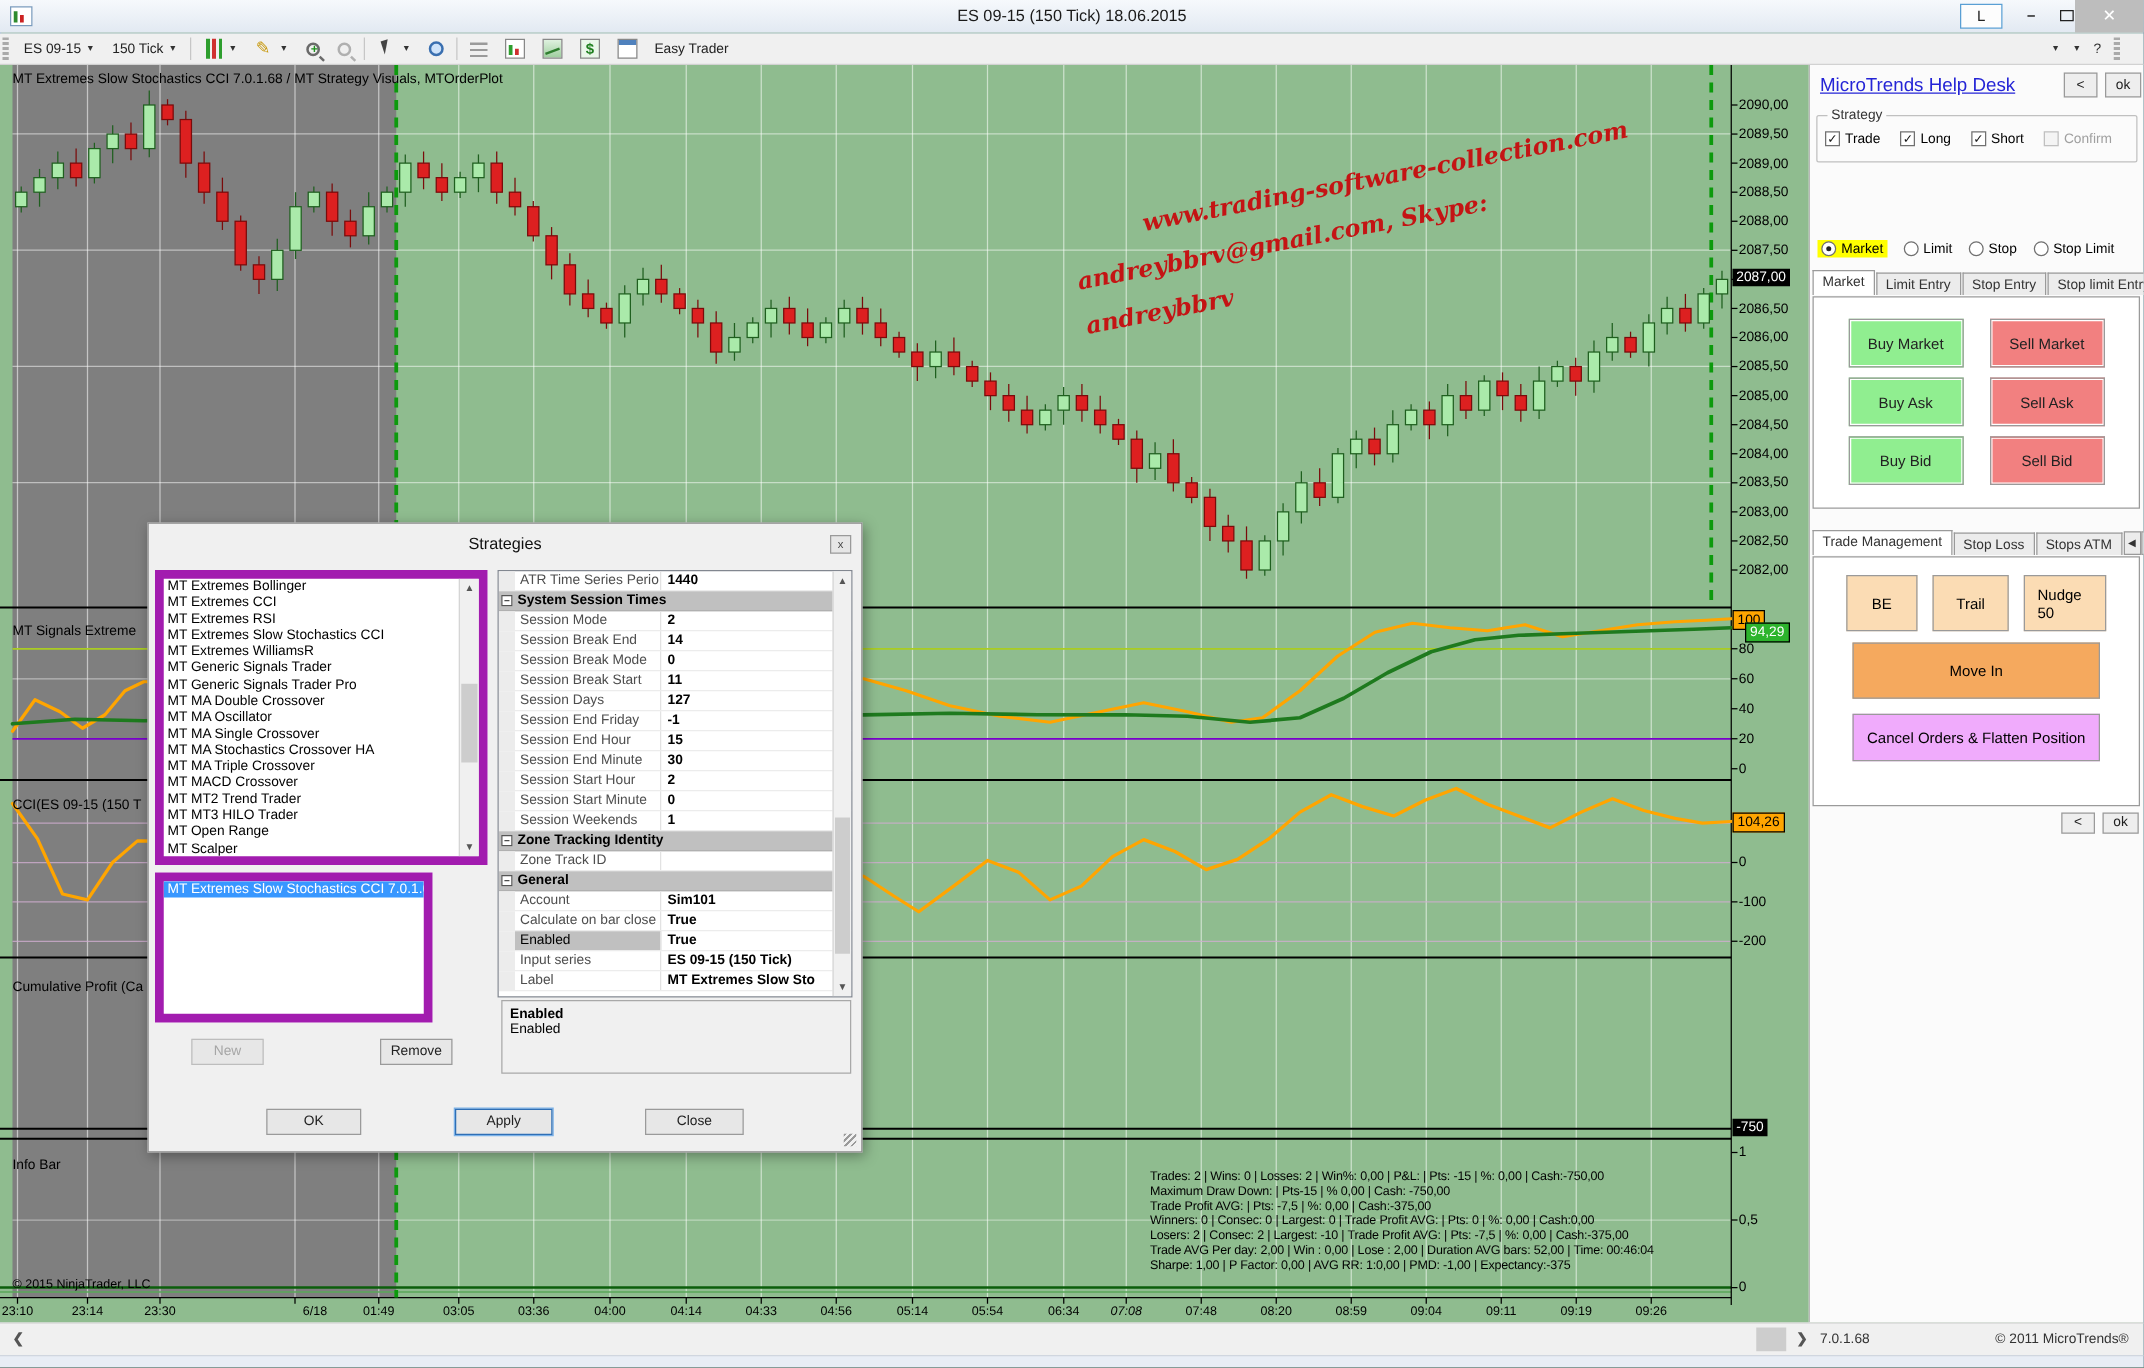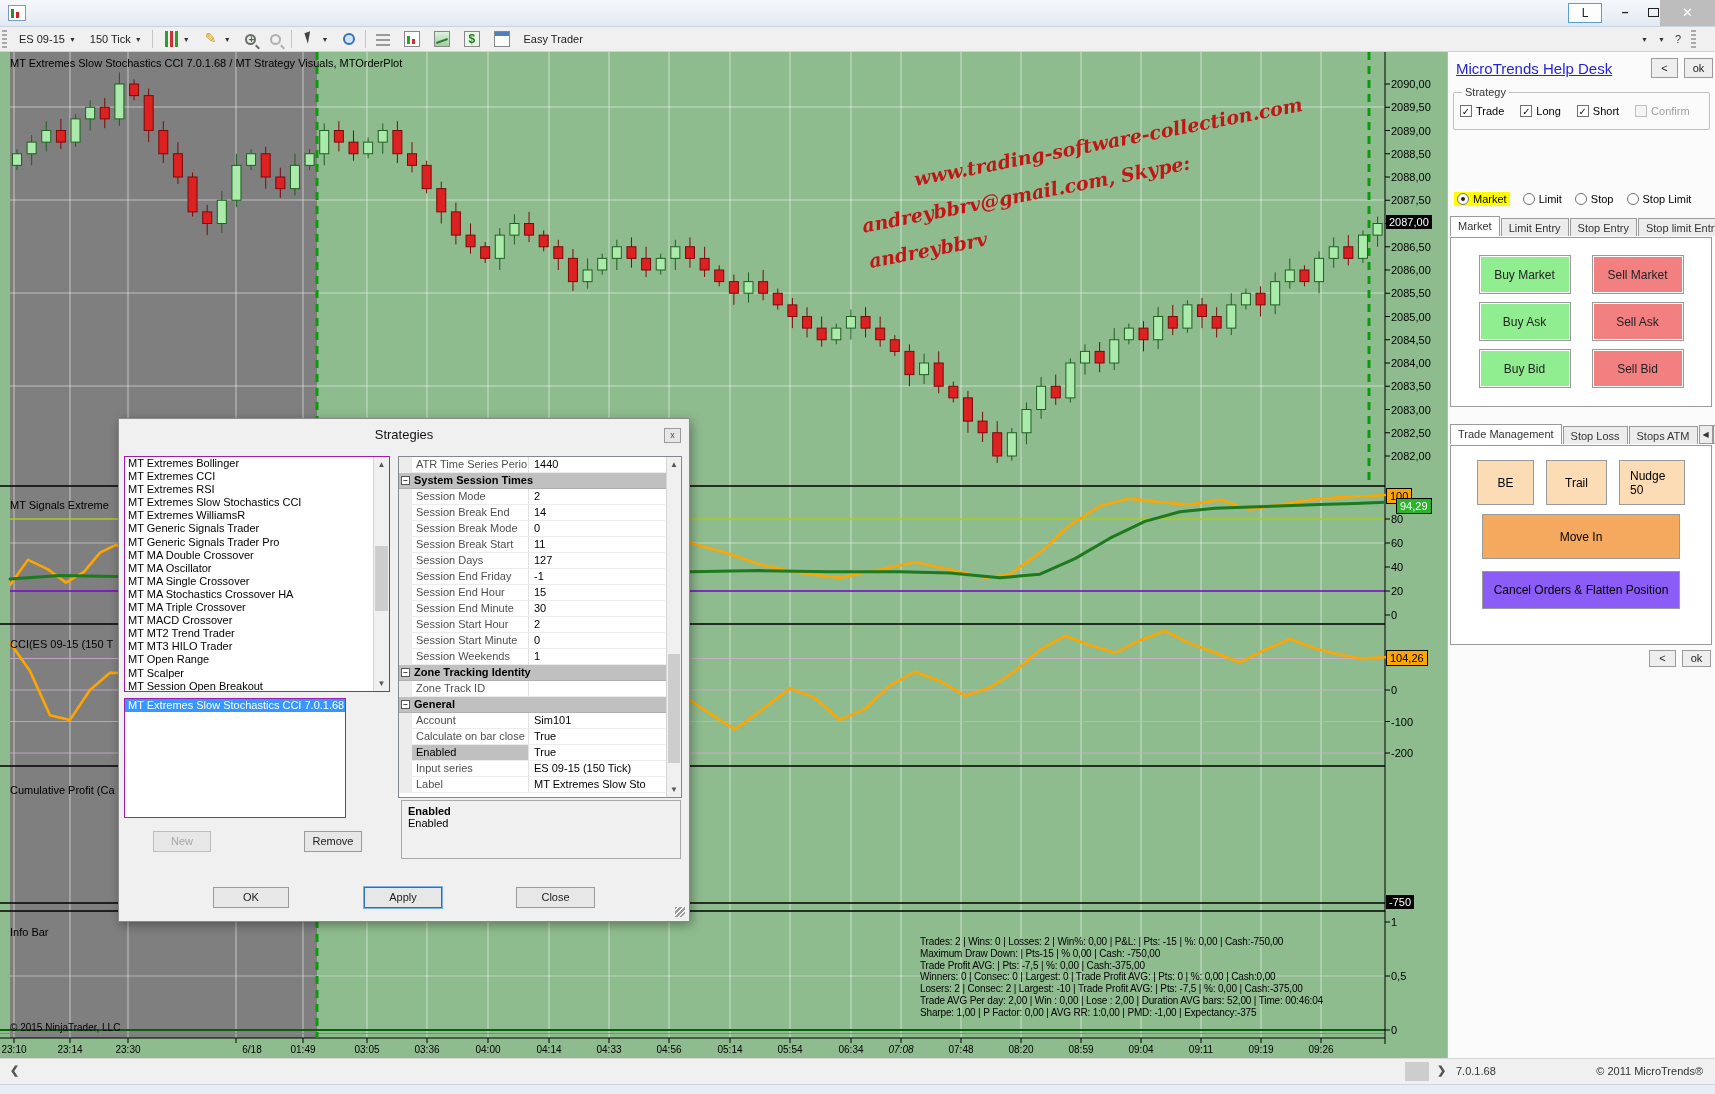--- a/index.html
+++ b/index.html
@@ -85,70 +85,71 @@
   .tab.active{background:#fff;padding-bottom:4px;font-size:11px;}
   .tabbox{position:absolute;left:2px;width:262px;background:#fff;border:1px solid #9a9a9a;}
   .entry-grid{display:grid;grid-template-columns:92px 92px;column-gap:21px;row-gap:8px;justify-content:center;padding-top:17px;}
   .ebtn{height:39px;border:1px solid #9a9a9a;font-size:12px;color:#222;display:flex;align-items:center;justify-content:center;box-shadow:inset 0 0 0 1px #fff;}
   .ebtn.buy{background:#90ee90;}
   .ebtn.sell{background:#f28080;}
   .mgmt-row{display:flex;justify-content:center;gap:12px;padding-top:14px;}
   .mbtn{height:45px;border:1px solid #9a9a9a;background:#fbdcb4;font-size:12px;display:flex;align-items:center;justify-content:center;padding:0 10px;}
   .wide-btn{width:198px;height:45px;margin:9px auto 0;border:1px solid #9a9a9a;font-size:12px;display:flex;align-items:center;justify-content:center;}
   .movein{background:#f5a95e;}
-  .cancelflat{background:#8b5cf6;height:38px;margin-top:12px;}
+  .cancelflat{background:#f0abfc;height:38px;margin-top:12px;}
   .spin{width:14px;height:19px;border:1px solid #9a9a9a;background:#ececec;font-size:8px;line-height:18px;text-align:center;color:#333;}
   
   #hscroll{position:absolute;left:0;top:1058px;width:1715px;height:26px;background:#f0f0f0;border-top:1px solid #d8d8d8;z-index:4;font-size:11px;color:#333;}
   #hscroll .larr{position:absolute;left:10px;top:5px;font-weight:bold;color:#555;}
   #hscroll .thumb{position:absolute;left:1405px;top:3px;width:24px;height:19px;background:#cdcdcd;}
   #hscroll .rarr{position:absolute;left:1437px;top:5px;font-weight:bold;color:#555;}
   #hscroll .ver{position:absolute;left:1456px;top:6px;}
   #hscroll .mtc{position:absolute;right:12px;top:6px;}
   #bottomstrip{position:absolute;left:0;top:1084px;width:1715px;height:10px;background:#e8edf5;border-top:1px solid #d0d6df;z-index:4;}
   
   #dlg{position:absolute;left:118px;top:418px;width:572px;height:504px;background:#f0f0f0;
     border:1px solid #8a8a8a;box-shadow:2px 3px 10px rgba(0,0,0,.35);z-index:10;font-size:11px;}
   .dlg-title{position:absolute;left:0;top:0;width:100%;height:30px;text-align:center;font-size:13px;color:#111;padding-top:8px;}
   .dlg-close{position:absolute;right:8px;top:9px;width:17px;height:15px;background:#e6e6e6;border:1px solid #9a9a9a;
      font-size:9px;line-height:13px;text-align:center;color:#444;}
-  .listbox{position:absolute;background:#fff;border:1px solid #a21caf;overflow:hidden;}
+  .listbox{position:absolute;background:#fff;border:7px solid #a21caf;overflow:hidden;}
   .lb1{left:5px;top:37px;width:266px;height:236px;}
   .lb2{left:5px;top:279px;width:222px;height:120px;}
   .lb-item{height:13.1px;line-height:13.1px;padding-left:3px;white-space:nowrap;color:#000;}
   .lb-item.sel{background:#3897ff;color:#fff;}
   .vscroll{position:absolute;right:0;top:0;width:16px;height:100%;background:#f0f0f0;border-left:1px solid #d5d5d5;}
   .vscroll .up,.vscroll .dn{position:absolute;left:0;width:100%;height:15px;font-size:8px;text-align:center;line-height:15px;color:#555;}
   .vscroll .up{top:0;}.vscroll .dn{bottom:0;}
   .vscroll .th{position:absolute;left:1px;width:13px;background:#cdcdcd;}
   .dlg-btn{position:absolute;height:21px;background:#e7e7e7;border:1px solid #9a9a9a;text-align:center;line-height:19px;color:#222;}
   .dlg-btn.dis{color:#a6a6a6;border-color:#bdbdbd;}
   .dlg-btn.focus{border:1px solid #2f6fb5;box-shadow:0 0 0 1px #7ab1e8;}
   
   #pgrid{position:absolute;left:279px;top:37px;width:284px;height:342px;background:#fff;border:1px solid #828790;overflow:hidden;}
   .pg-row{display:flex;height:16px;line-height:15px;border-bottom:1px solid #ececec;}
   .pg-gut{width:13px;background:#ececec;flex:0 0 13px;}
   .pg-cat{background:#c0c0c0;font-weight:bold;color:#000;display:flex;height:16px;line-height:15px;align-items:center;gap:4px;border-bottom:1px solid #b0b0b0;}
   .pg-cat .exp{width:9px;height:9px;border:1px solid #555;background:#fff;font-size:8px;line-height:7px;text-align:center;margin-left:2px;color:#333;}
   .pg-lbl{width:117px;flex:0 0 117px;padding-left:4px;color:#4e4e4e;border-right:1px solid #e2e2e2;white-space:nowrap;overflow:hidden;}
-  .pg-val{flex:1;padding-left:5px;font-weight:normal;color:#000;white-space:nowrap;overflow:hidden;}
+  .pg-val{flex:1;padding-left:5px;font-weight:bold;color:#000;white-space:nowrap;overflow:hidden;}
   .pg-row.sel .pg-lbl{background:#c0c0c0;color:#000;}
   #pg-scroll{position:absolute;right:0;top:0;width:15px;height:100%;background:#f0f0f0;border-left:1px solid #d5d5d5;}
   #descbox{position:absolute;left:282px;top:381px;width:280px;height:59px;background:#f0f0f0;border:1px solid #a8a8a8;padding:4px 6px;}
   #descbox .t{font-weight:bold;}
   .gripcorner{position:absolute;right:4px;bottom:4px;width:10px;height:10px;
      background:repeating-linear-gradient(135deg,#9a9a9a 0 1.5px,transparent 1.5px 3.5px);}
 </style>
 </head>
 <body>
 
 <div id="app">
 
   <div class="titlebar">
     <div class="app-icon"></div>
+    <div class="title-text">ES 09-15 (150 Tick)  18.06.2015</div>
     <div class="win-btn btn-lock">L</div>
     <div class="win-btn btn-min">–</div>
     <div class="win-btn btn-max"><span></span></div>
     <div class="win-btn btn-close">✕</div>
   </div>
 
   <div class="toolbar">
     <div class="grip"></div>
     <div class="tb-btn">
         <span>ES 09-15</span>

